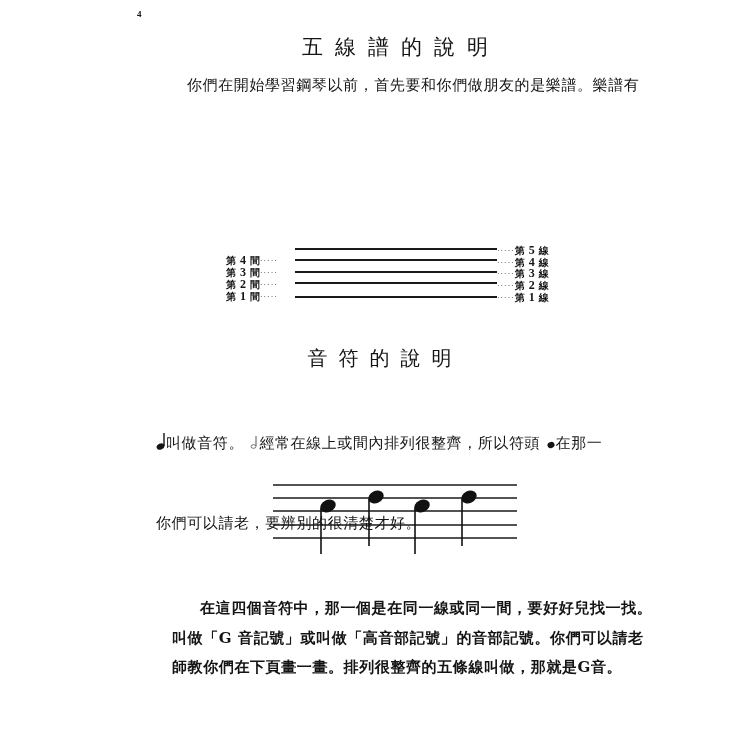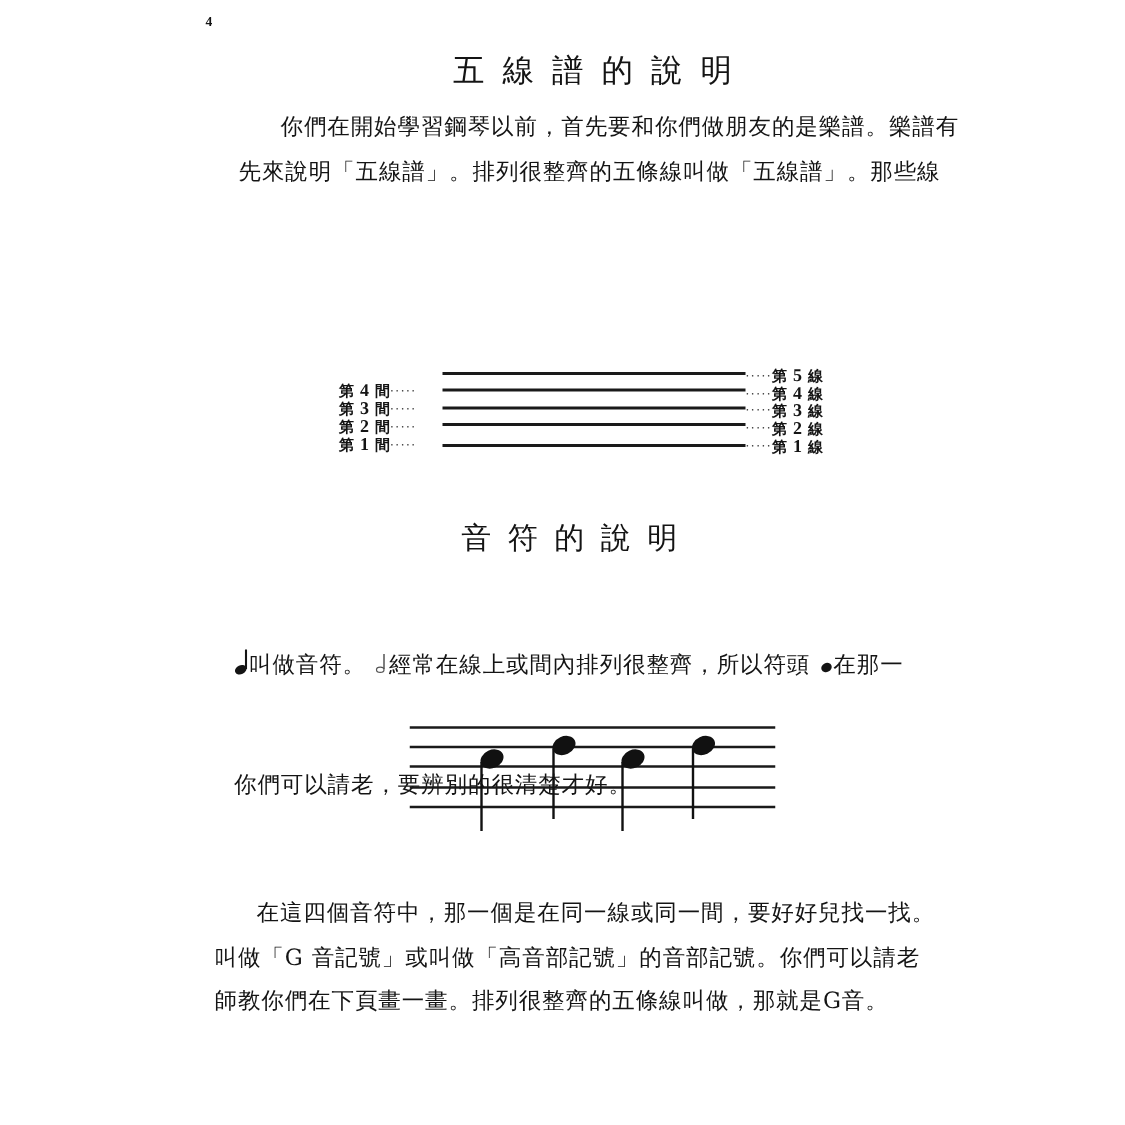--- a/index.html
+++ b/index.html
@@ -44,21 +44,21 @@
       letter-spacing: 0.6px;
       font-family: "DejaVu Serif", serif;
       text-align: justify;
     }
     .para-1 {
       left: 173px;
       top: 71px;
       width: 440px;
       text-indent: 14px;
     }
-    .para-1 .line { display: block; white-space: nowrap; font-family: Liberation Serif, serif; }
+    .para-1 .line { display: block; white-space: nowrap; }
     .para-1 .line.first { padding-left: 14px; }
     .para-1 .line:not(.first) { margin-left: -14px; }
 
     
     .staff-diagram-1 {
       position: absolute;
       left: 226px;
       top: 243px;
       width: 350px;
       height: 62px;
@@ -111,44 +111,44 @@
     
     .staff-diagram-2 {
       position: absolute;
       left: 273px;
       top: 480px;
       width: 244px;
       height: 80px;
     }
 
     .para-3 {
-      left: 171px;
+      left: 200px;
       top: 594px;
       width: 430px;
+      font-weight: bold;
     }
     .para-3 .line { display: block; white-space: nowrap; }
     .para-3 .line.outdent { margin-left: -28px; }
     .treble-clef-icon {
       display: inline-block;
       font-size: 24px;
       line-height: 15px;
       vertical-align: -4px;
       font-family: "DejaVu Sans", sans-serif;
     }
   </style>
 </head>
 <body>
 
 <div class="page-number">4</div>
 
 <div class="section-title title-1">五線譜的說明</div>
 
 <div class="para para-1" style="text-indent:0;">
   <span class="line first">你們在開始學習鋼琴以前，首先要和你們做朋友的是樂譜。樂譜有</span>
-  <span class="line" style="margin-left:-14px">先來說明「五線譜」。排列很整齊的五條線叫做「五線譜」。那些線</span>
 </div>
 
 <div class="staff-diagram-1">
 
   <div class="staff-line-1" style="top:5px"></div>
   <div class="staff-line-1" style="top:16px"></div>
   <div class="staff-line-1" style="top:28px"></div>
   <div class="staff-line-1" style="top:39px"></div>
   <div class="staff-line-1" style="top:53px"></div>
 

